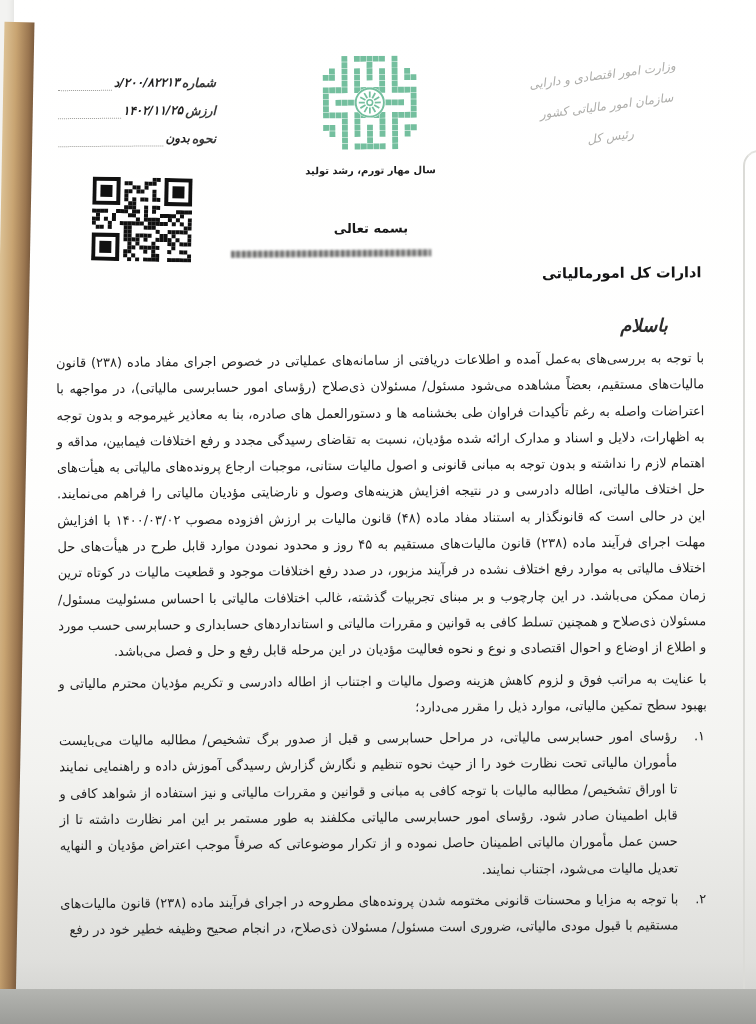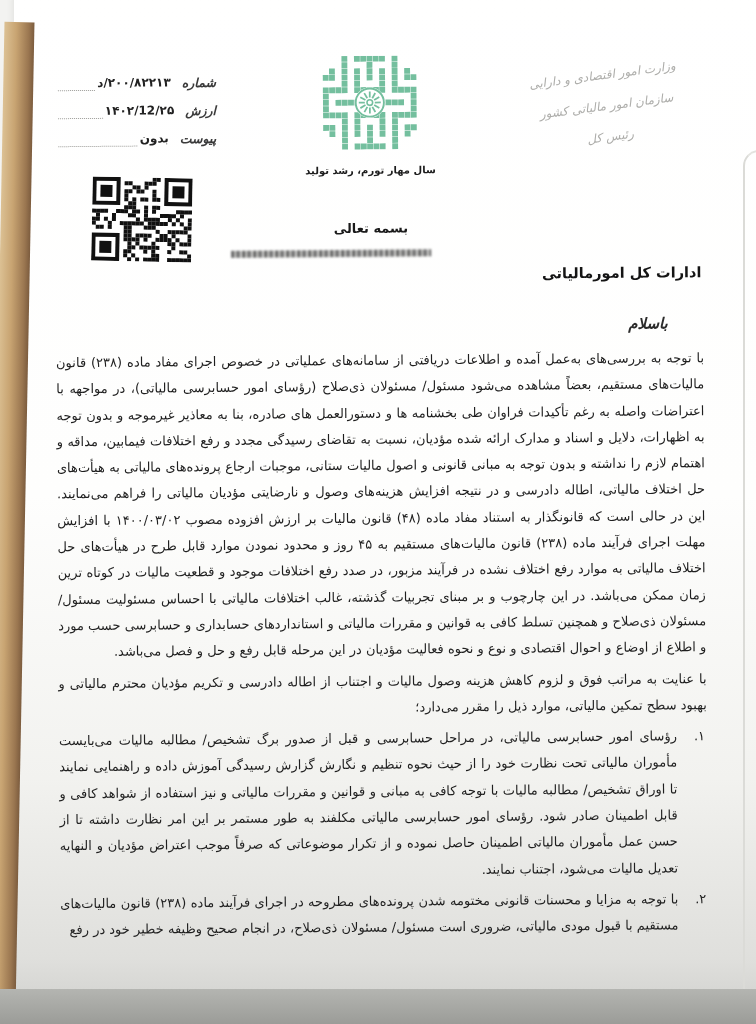--- a/index.html
+++ b/index.html
@@ -21,22 +21,22 @@
 
   
   .round-edge{position:absolute;left:743px;top:150px;width:80px;height:880px;z-index:5;
     border-left:2px solid #dbdbd7;border-top:2px solid #e3e3df;border-top-left-radius:16px;}
 
   .content{position:absolute;inset:0;z-index:3;transform:rotate(-0.45deg);transform-origin:45% 35%;direction:rtl;color:#222;}
 
   
   .meta{position:absolute;left:60px;top:74px;width:158px;direction:rtl;}
   .meta-row{display:flex;align-items:flex-end;margin-bottom:13px;}
-  .meta-label{font-size:12.5px;font-weight:bold;font-style:italic;color:#3a3a3a;white-space:nowrap;margin-left:9px;letter-spacing:.5px;}
-  .meta-value{font-size:12px;font-weight:bold;color:#222;white-space:nowrap;padding:0 2px 1px 2px;}
+  .meta-label{font-size:12.5px;font-weight:bold;font-style:italic;color:#3a3a3a;white-space:nowrap;margin-left:0;letter-spacing:.5px;}
+  .meta-value{font-size:12px;font-weight:bold;color:#222;white-space:nowrap;padding:0 2px 1px 2px;font-style:italic;}
   .meta-line{flex:1;border-bottom:1px dotted #9b9b97;height:13px;}
 
   
   .ministry{position:absolute;right:40px;top:62px;width:215px;text-align:center;
     color:#adadaa;font-size:12px;font-style:italic;line-height:31px;transform:rotate(-7deg);letter-spacing:.4px;}
   .ministry div{white-space:nowrap;}
 
   
   .emblem-col{position:absolute;left:306px;top:56px;width:132px;text-align:center;direction:rtl;}
   .emblem-col svg{display:block;margin:0 auto;}
@@ -47,21 +47,21 @@
   .qr{position:absolute;left:93px;top:176px;width:100px;height:84px;transform:rotate(1.6deg);}
   .qr svg{display:block;width:100%;height:100%;}
 
   
   .fine-print-smudge{position:absolute;left:232px;top:250px;width:200px;height:7px;
     background:repeating-linear-gradient(90deg,#3c3c3c 0 3px,#b9b9b6 3px 5px,#565656 5px 9px,#cfcfcc 9px 11px);
     filter:blur(1.1px);opacity:.8;}
 
   
   .recipient{position:absolute;right:54px;top:267px;font-size:14.5px;font-weight:bold;color:#141414;}
-  .salutation{position:absolute;right:88px;top:317px;font-size:15px;font-weight:600;font-style:italic;color:#2b2b2b;}
+  .salutation{position:absolute;right:88px;top:317px;font-size:18px;font-weight:600;font-style:italic;color:#2b2b2b;}
 
   .body-text{position:absolute;right:52px;left:56px;top:348px;direction:rtl;text-align:justify;
     font-size:13px;line-height:26.3px;color:#1f1f1f;}
   .body-text p{margin:0 0 5px 0;}
   .items{margin-top:3px;}
   .item{position:relative;padding-right:30px;margin-bottom:5px;}
   .item-number{position:absolute;right:2px;top:0;font-size:13px;color:#1f1f1f;}
 </style>
 </head>
 <body>
@@ -74,25 +74,25 @@
   <div class="content">
 
     <div class="meta">
       <div class="meta-row">
         <span class="meta-label">شماره</span>
         <span class="meta-value">۲۰۰/۸۲۲۱۳/د</span>
         <span class="meta-line"></span>
       </div>
       <div class="meta-row">
         <span class="meta-label">ارزش</span>
-        <span class="meta-value">۱۴۰۲/12/۲۵</span>
+        <span class="meta-value">۱۴۰۲/۱۱/۲۵</span>
         <span class="meta-line"></span>
       </div>
       <div class="meta-row">
-        <span class="meta-label">پیوست</span>
+        <span class="meta-label">نحوه</span>
         <span class="meta-value">بدون</span>
         <span class="meta-line"></span>
       </div>
     </div>
 
     <div class="ministry">
       <div>وزارت امور اقتصادی و دارایی</div>
       <div>سازمان امور مالیاتی کشور</div>
       <div>رئیس کل</div>
     </div>

